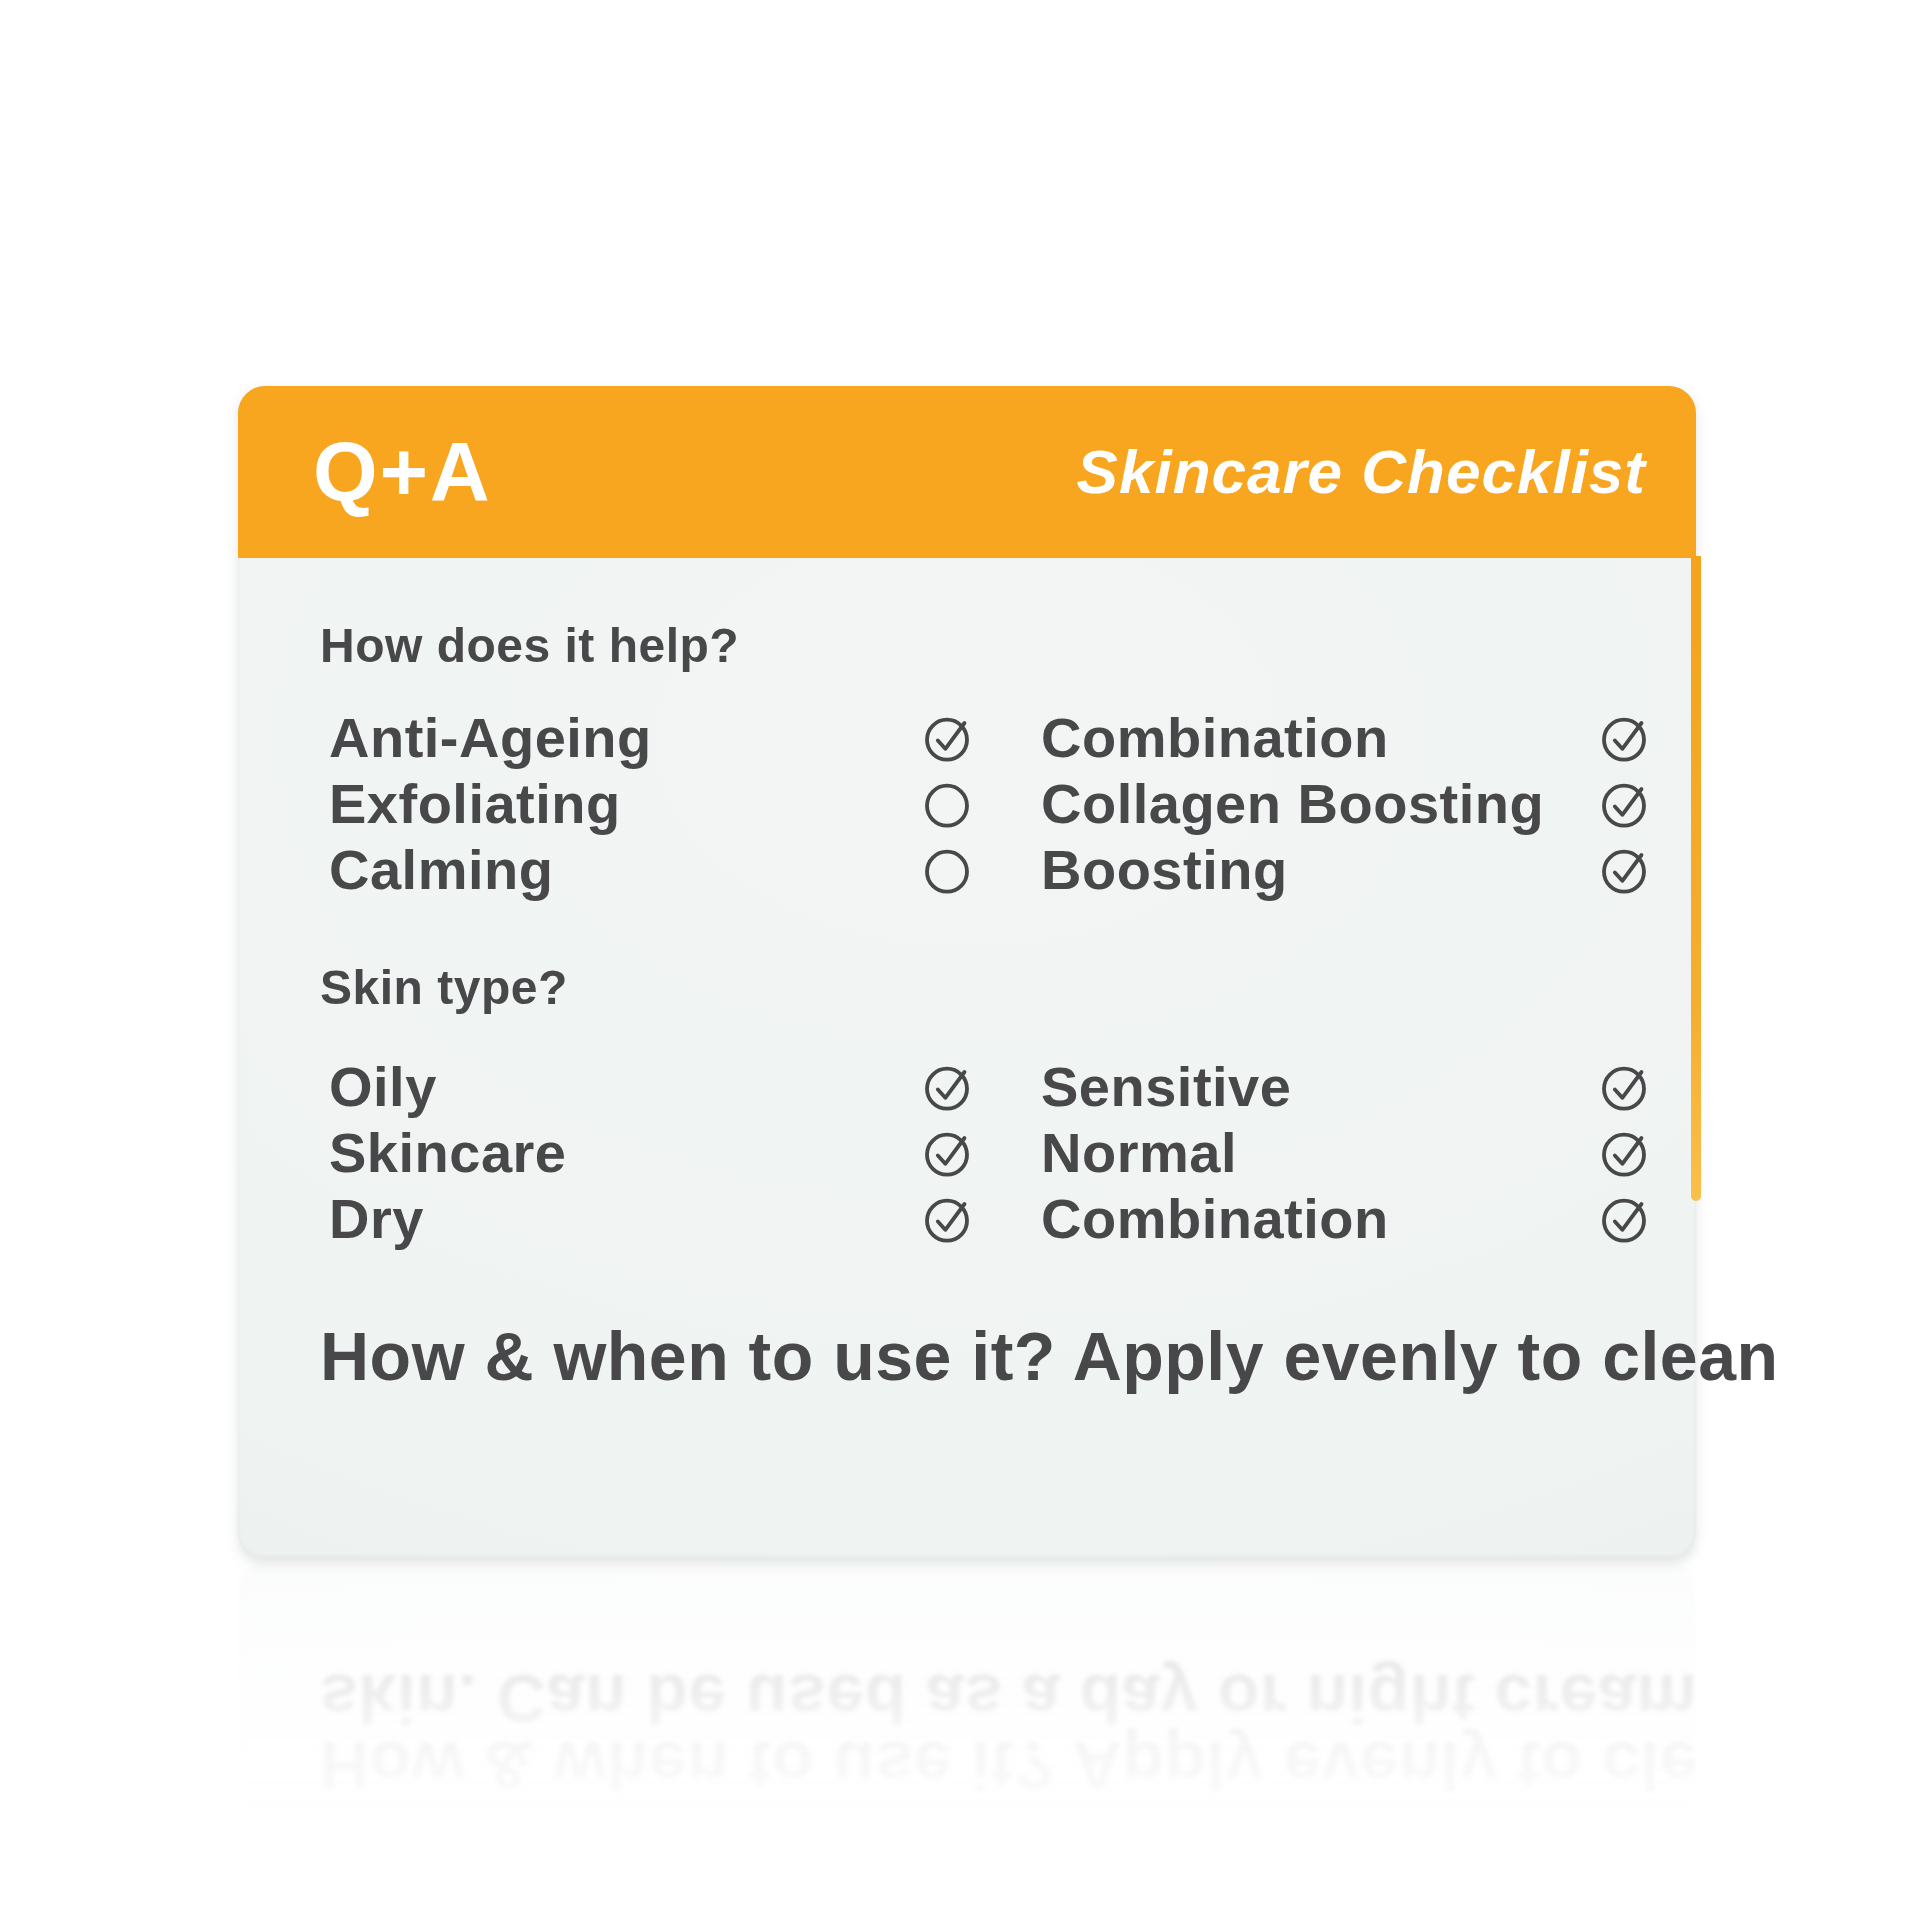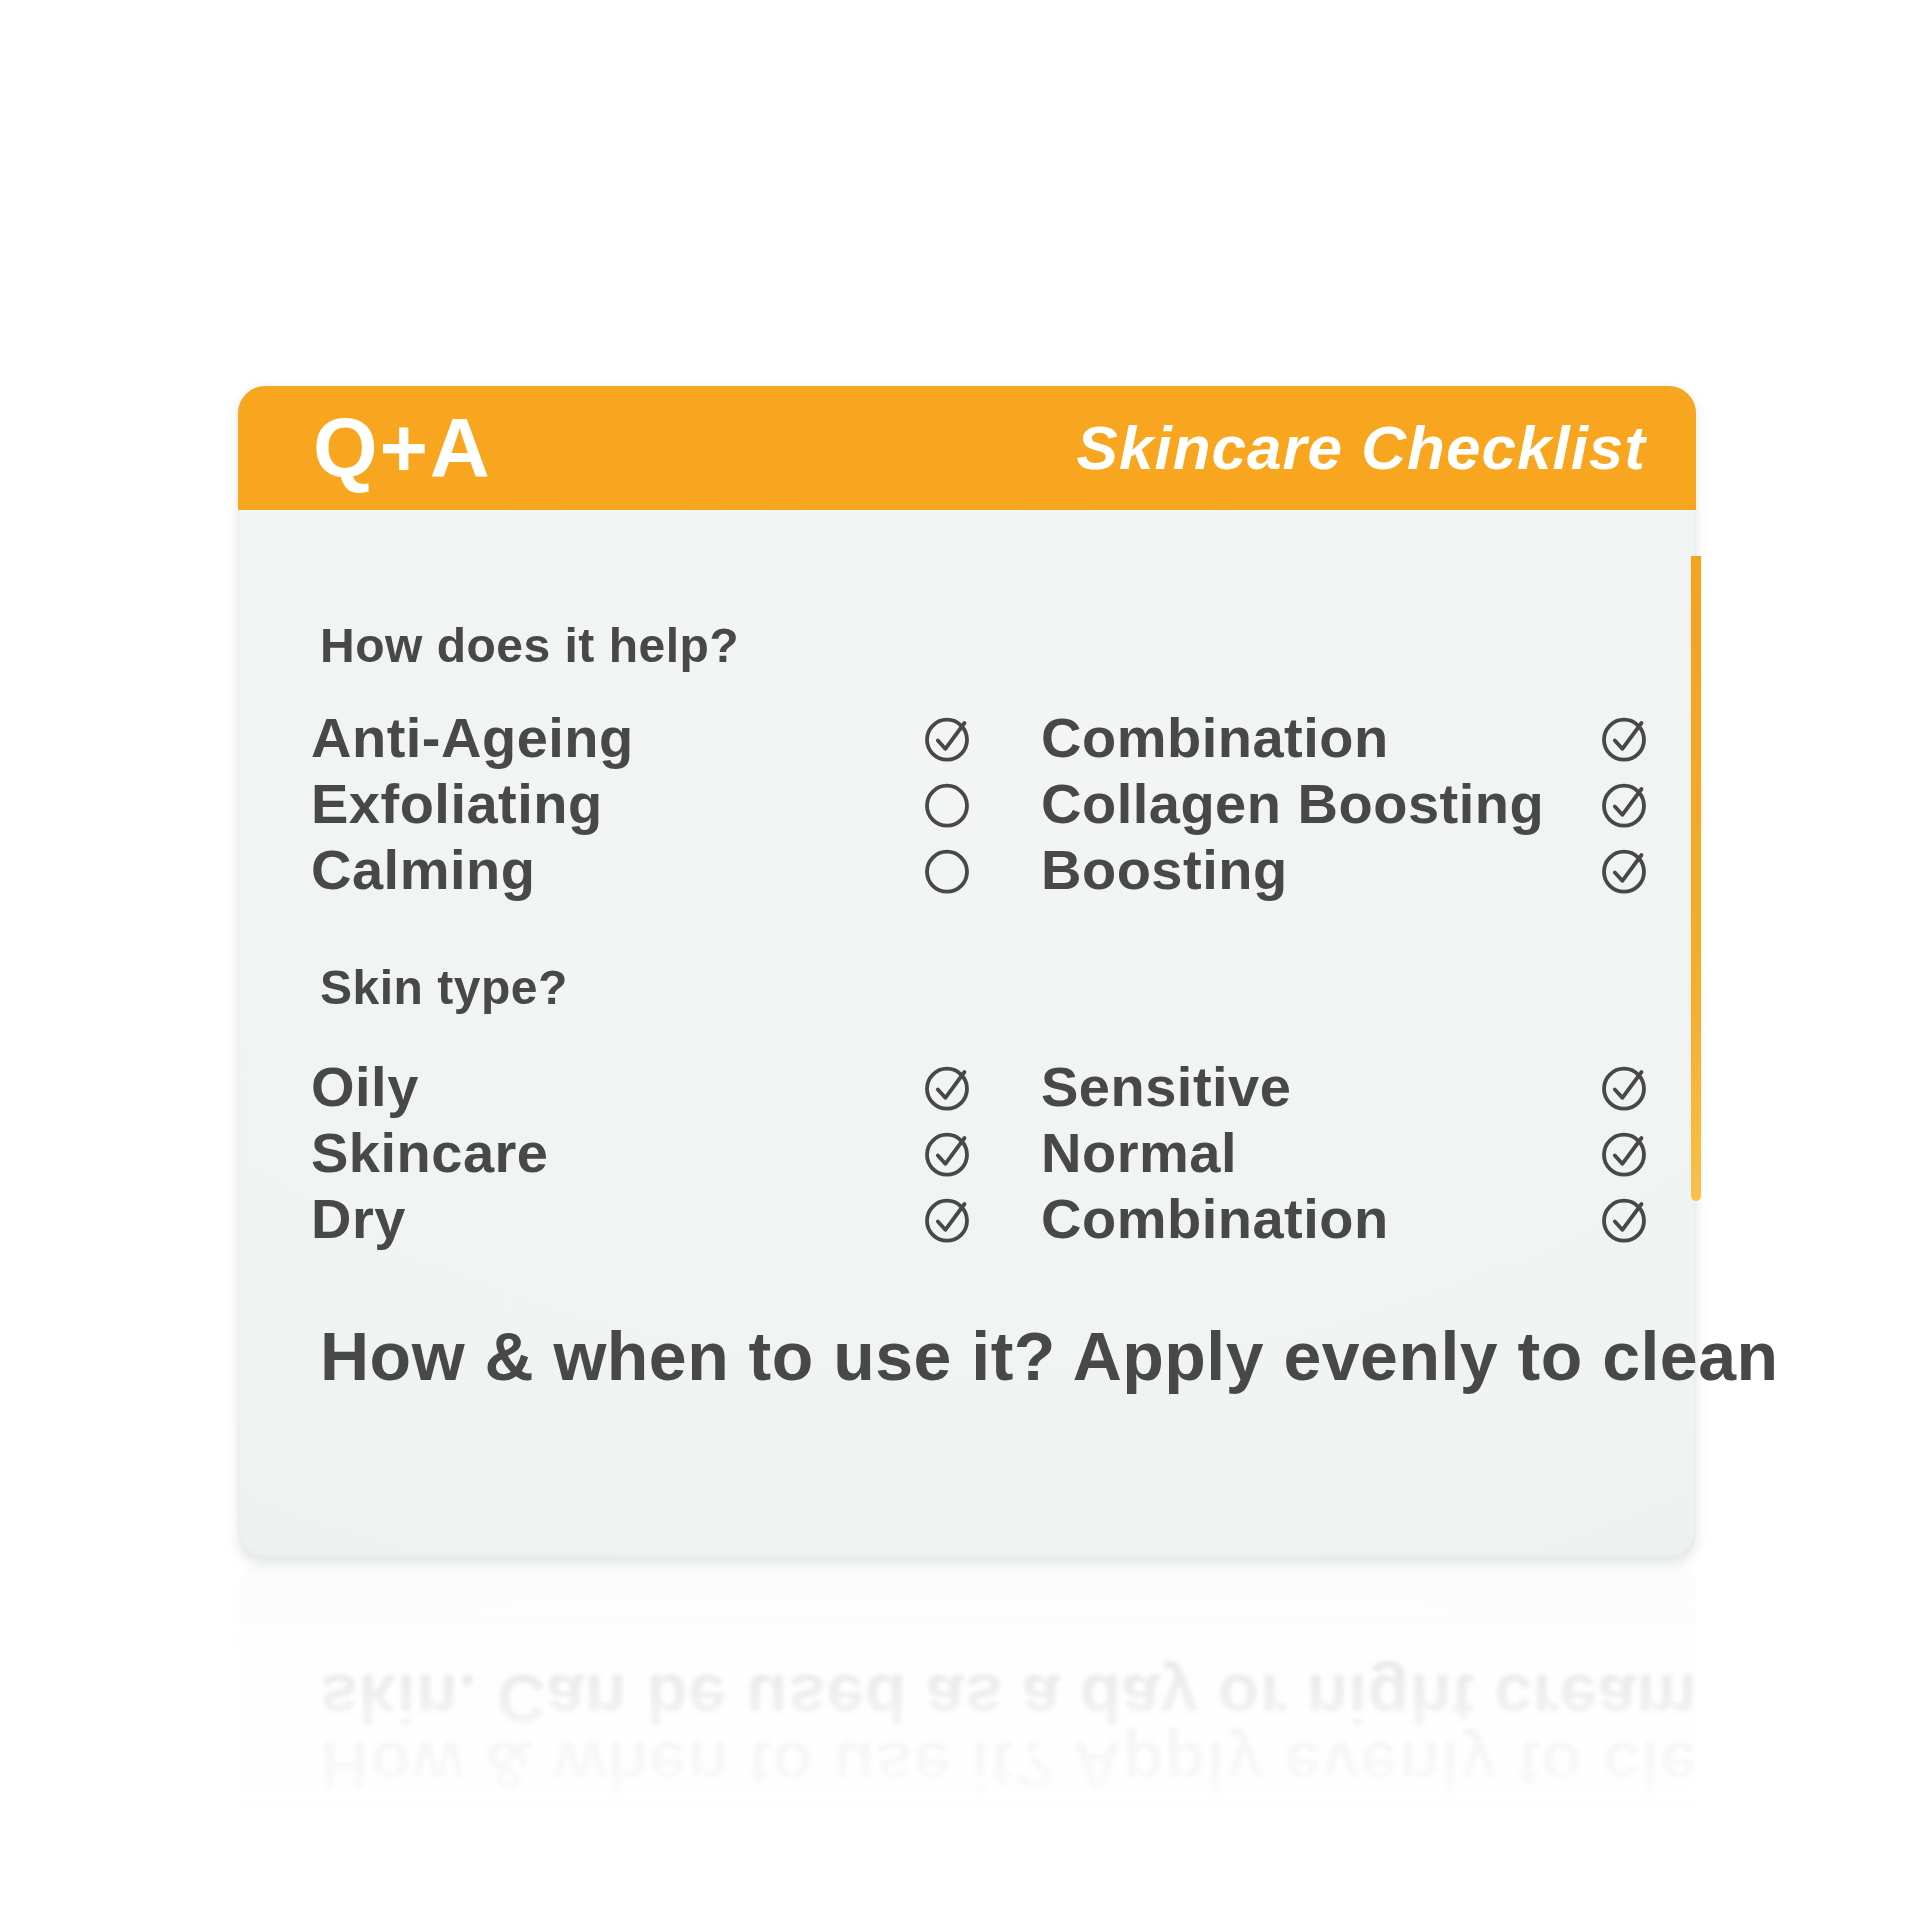--- a/index.html
+++ b/index.html
@@ -21,21 +21,21 @@
   .card{
     position:absolute;
     left:238px; top:386px;
     width:1458px; height:1173px;
     background:radial-gradient(120% 100% at 50% 30%, #F2F5F4 0%, var(--card-bg) 70%, #E9EDEC 100%);
     border-radius:27px 27px 25px 25px;
     box-shadow:0 4.8px 11.6px rgba(150,160,158,0.28), inset 0 -2.9px 5.8px rgba(0,0,0,0.04);
   }
   .card-header{
     position:absolute; left:0; top:0;
-    width:100%; height:124px;
+    width:100%; height:172px;
     background:var(--header-bg);
     border-radius:27px 27px 0 0;
     display:flex; align-items:center;
     padding:0 50px 0 75px;
     color:#FFFFFF;
   }
   .brand-logo{
     font-size:83px; font-weight:bold; letter-spacing:1.9px;
     line-height:1;
   }
@@ -67,21 +67,21 @@
 
   .rows{position:absolute; left:0; width:100%;}
   .rows-1{top:147px;}  
   .rows-2{top:496px;}  
   .row{position:relative; height:66px;}
   .row .cell{
     position:absolute; top:50%; transform:translateY(-50%);
     font-size:56px; font-weight:bold; letter-spacing:0.5px;
     white-space:nowrap; line-height:1;
   }
-  .lbl-left {left:73px;}
+  .lbl-left {left:91px;}
   .chk-left {left:684px; width:50px; height:50px;}
   .lbl-right{left:803px;}
   .chk-right{left:1361px; width:50px; height:50px;}
   .chk svg{display:block;}
 
   .usage{
     position:absolute; left:82px; top:765px; 
     font-size:68px; font-weight:bold; line-height:67px;
     letter-spacing:0.5px; white-space:nowrap;
   }

